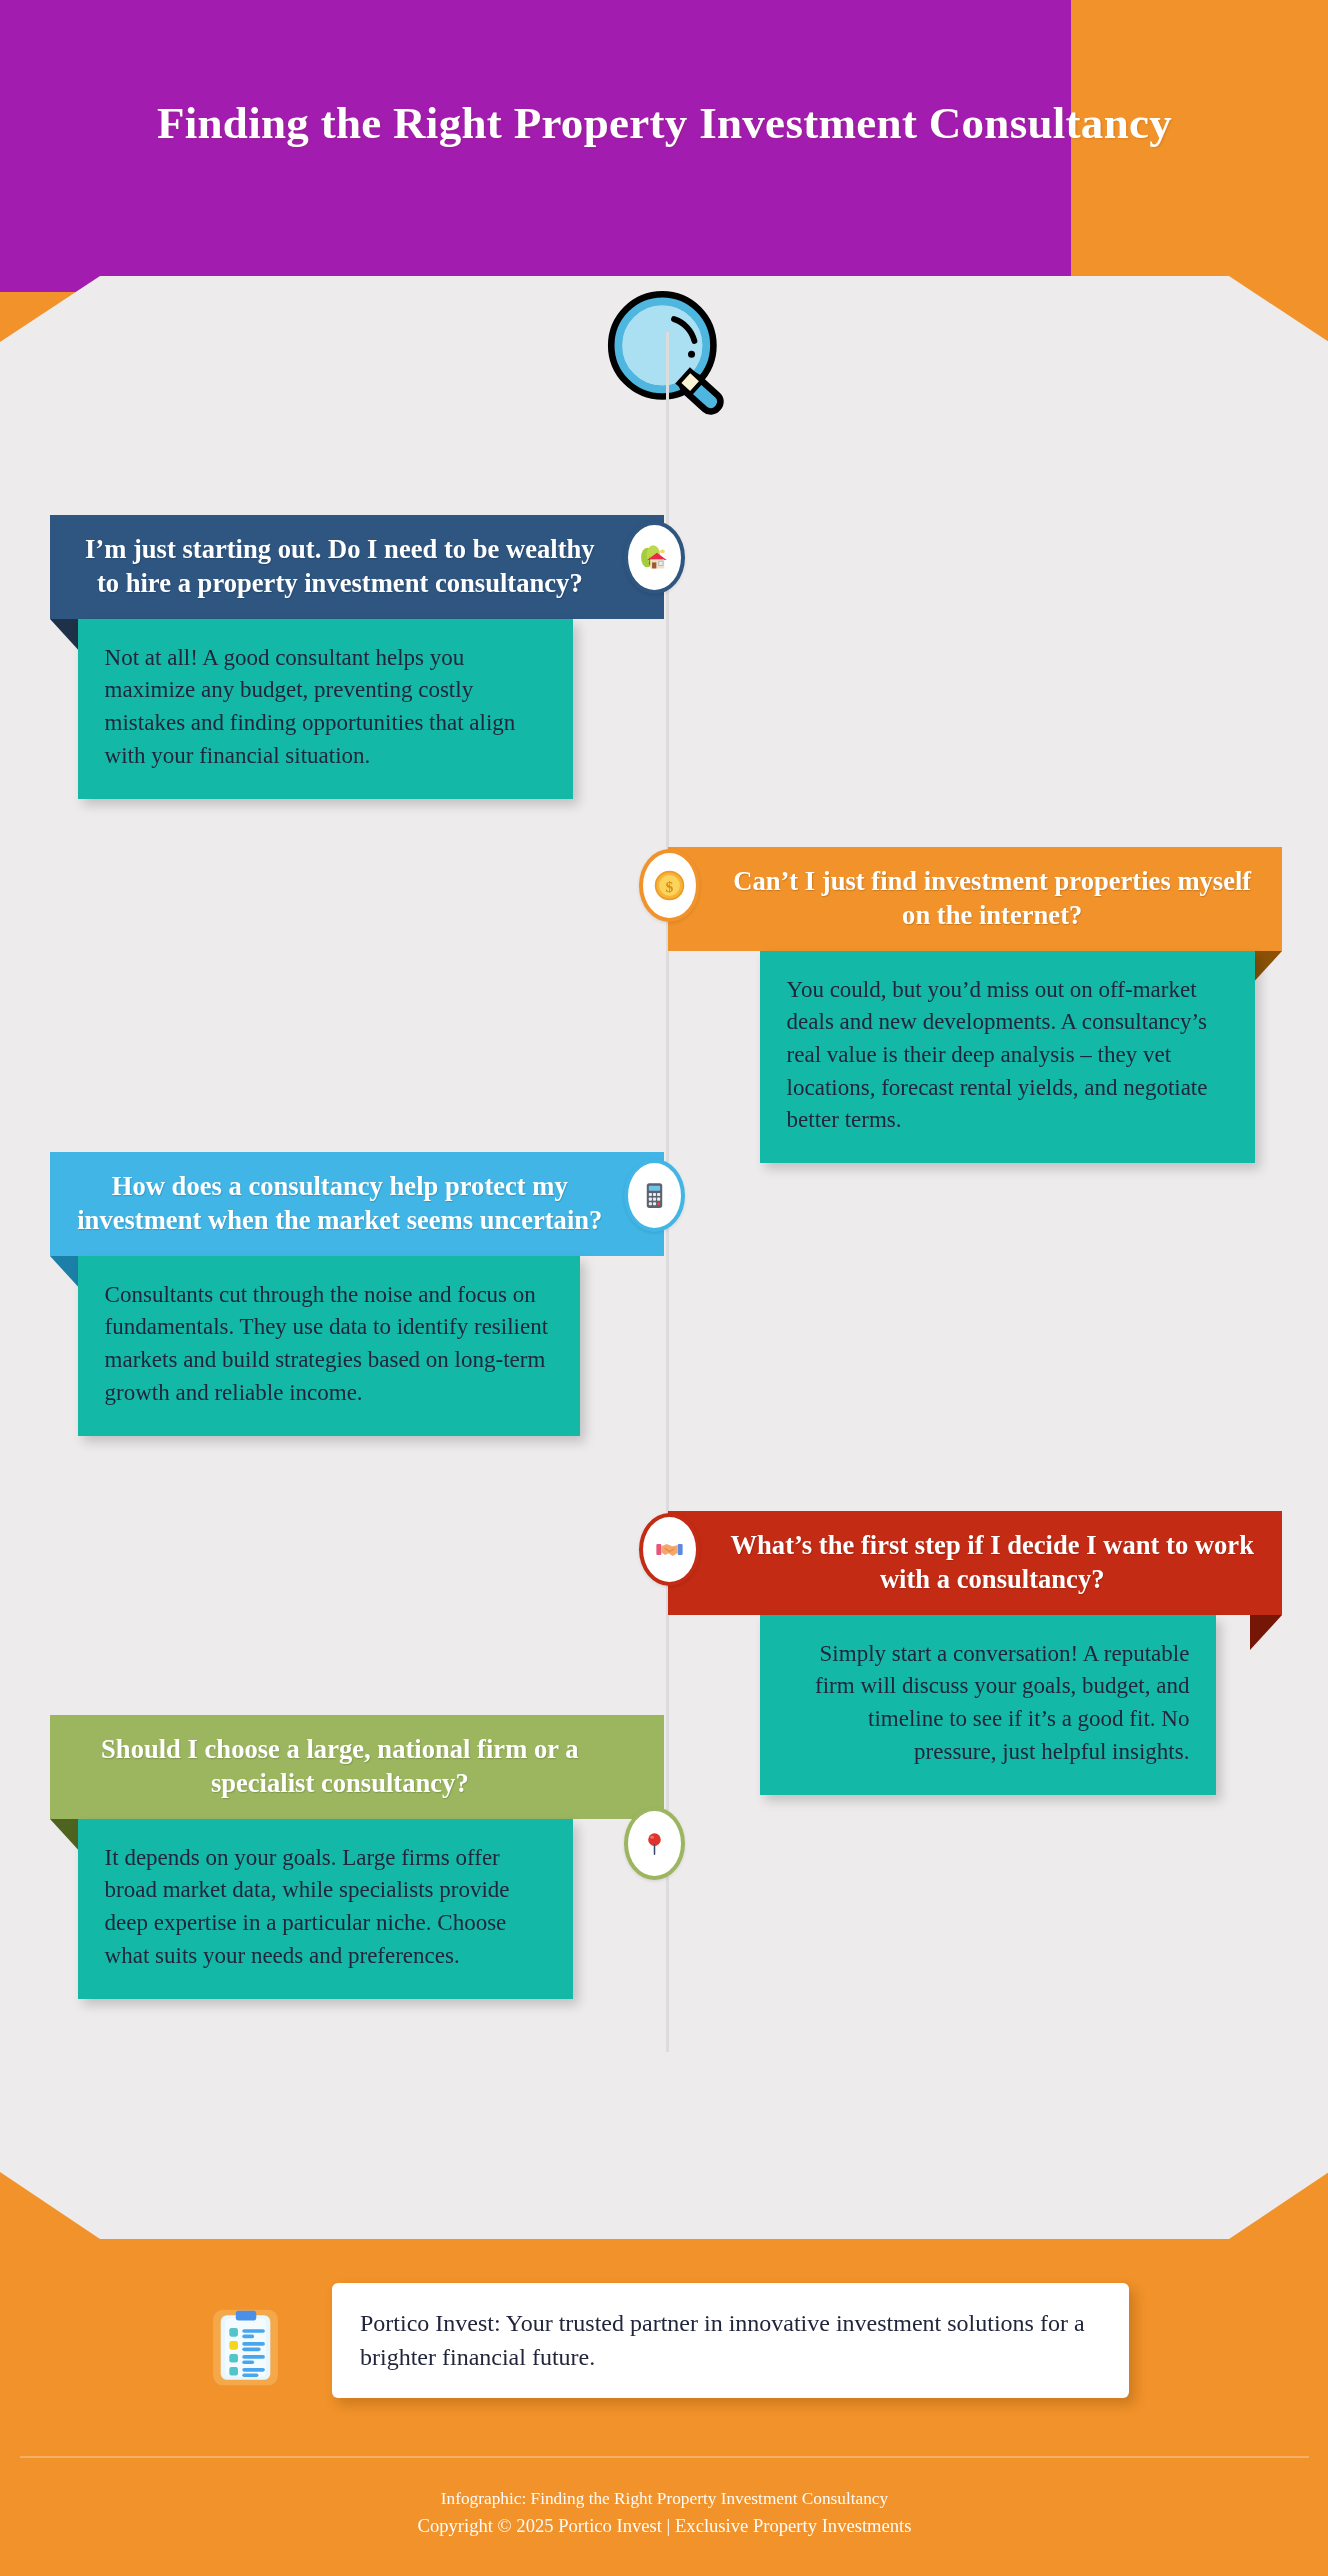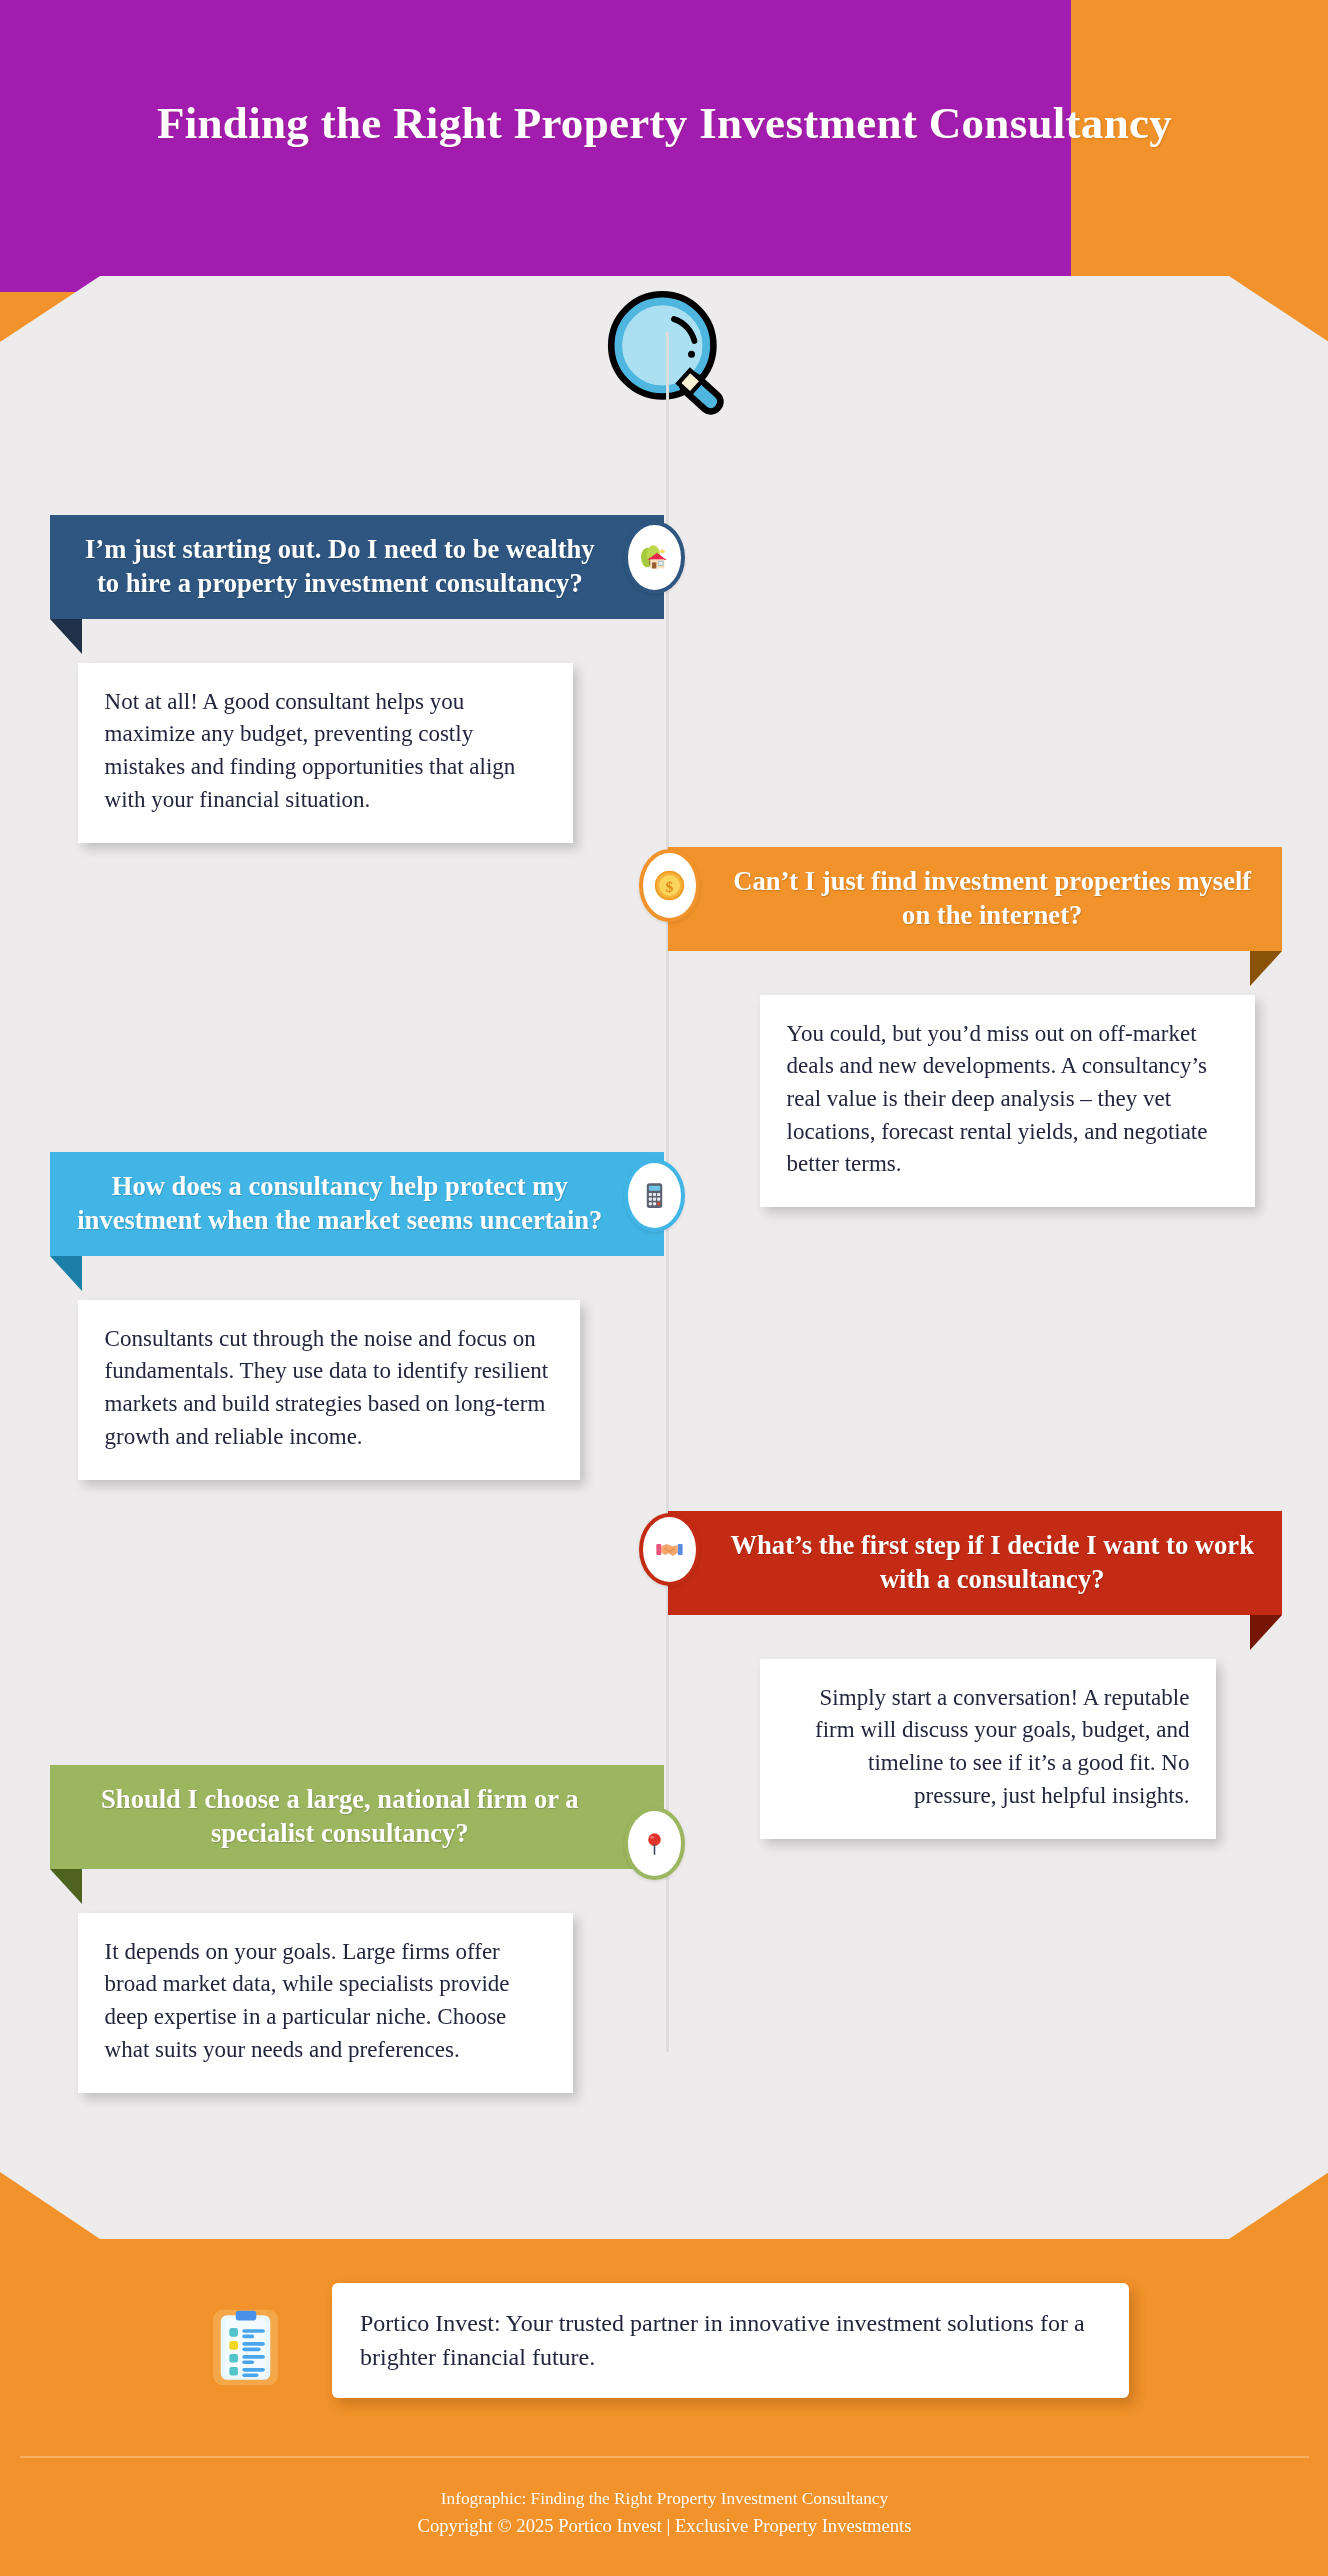--- a/index.html
+++ b/index.html
@@ -91,28 +91,27 @@
     z-index: 3;
   }
   .banner-fold {
     position: absolute;
     width: 0; height: 0;
     z-index: 2;
   }
 
   .card {
     position: relative;
-    background: #ffffff;
+    background: #14b8a6;
     padding: 22.6px 26.6px 26.6px 26.6px;
     color: #22263D;
     font-size: 23px;
     line-height: 1.42;
     box-shadow: 4.6px 6px 10.6px rgba(0,0,0,0.18);
     z-index: 4;
-    margin-top: 44px;
   }
 
   
   .faq-left .banner { text-align: center; }
   .faq-left .banner-fold {
     left: 0; top: 100%;
     border-left: 32px solid transparent;
     border-top: 35px solid #1E3148;
   }
   .faq-left .card { margin-left: 28px; }
@@ -284,21 +283,21 @@
 </div>
 <div class="bubble" style="left:639px; top:1513px; border-color:#C32B14;">
   <svg viewBox="0 0 64 64" width="35" height="35">
     <rect x="8" y="22" width="9" height="20" rx="2" fill="#E8547A"></rect>
     <rect x="47" y="22" width="9" height="20" rx="2" fill="#5B8BE0"></rect>
     <path d="M17 26 l10 -4 10 4 10 -2 v14 l-9 6 -8 -5 -6 3 -7 -5 z" fill="#F5A76B"></path>
     <path d="M24 30 l8 6 8 -5" fill="none" stroke="#E58E4C" stroke-width="2.6" stroke-linecap="round"></path>
   </svg>
 </div>
 
-<div class="faq faq-left" style="left:50px; top:1765px; width:614px;">
+<div class="faq faq-left" style="left:50px; top:1715px; width:614px;">
   <div class="banner" style="background:#9CB55F; padding-right:61px;">
     <span>Should I choose a large, national firm or a specialist consultancy?</span>
     <span class="banner-fold" style="border-top-color:#4F6320;"></span>
   </div>
   <div class="card" style="width:495px;">
     <span>It depends on your goals. Large firms offer broad market data, while specialists provide deep expertise in a particular niche. Choose what suits your needs and preferences.</span>
   </div>
 </div>
 <div class="bubble" style="left:624px; top:1807px; border-color:#9CB55F;">
   <svg viewBox="0 0 64 64" width="31" height="31">

